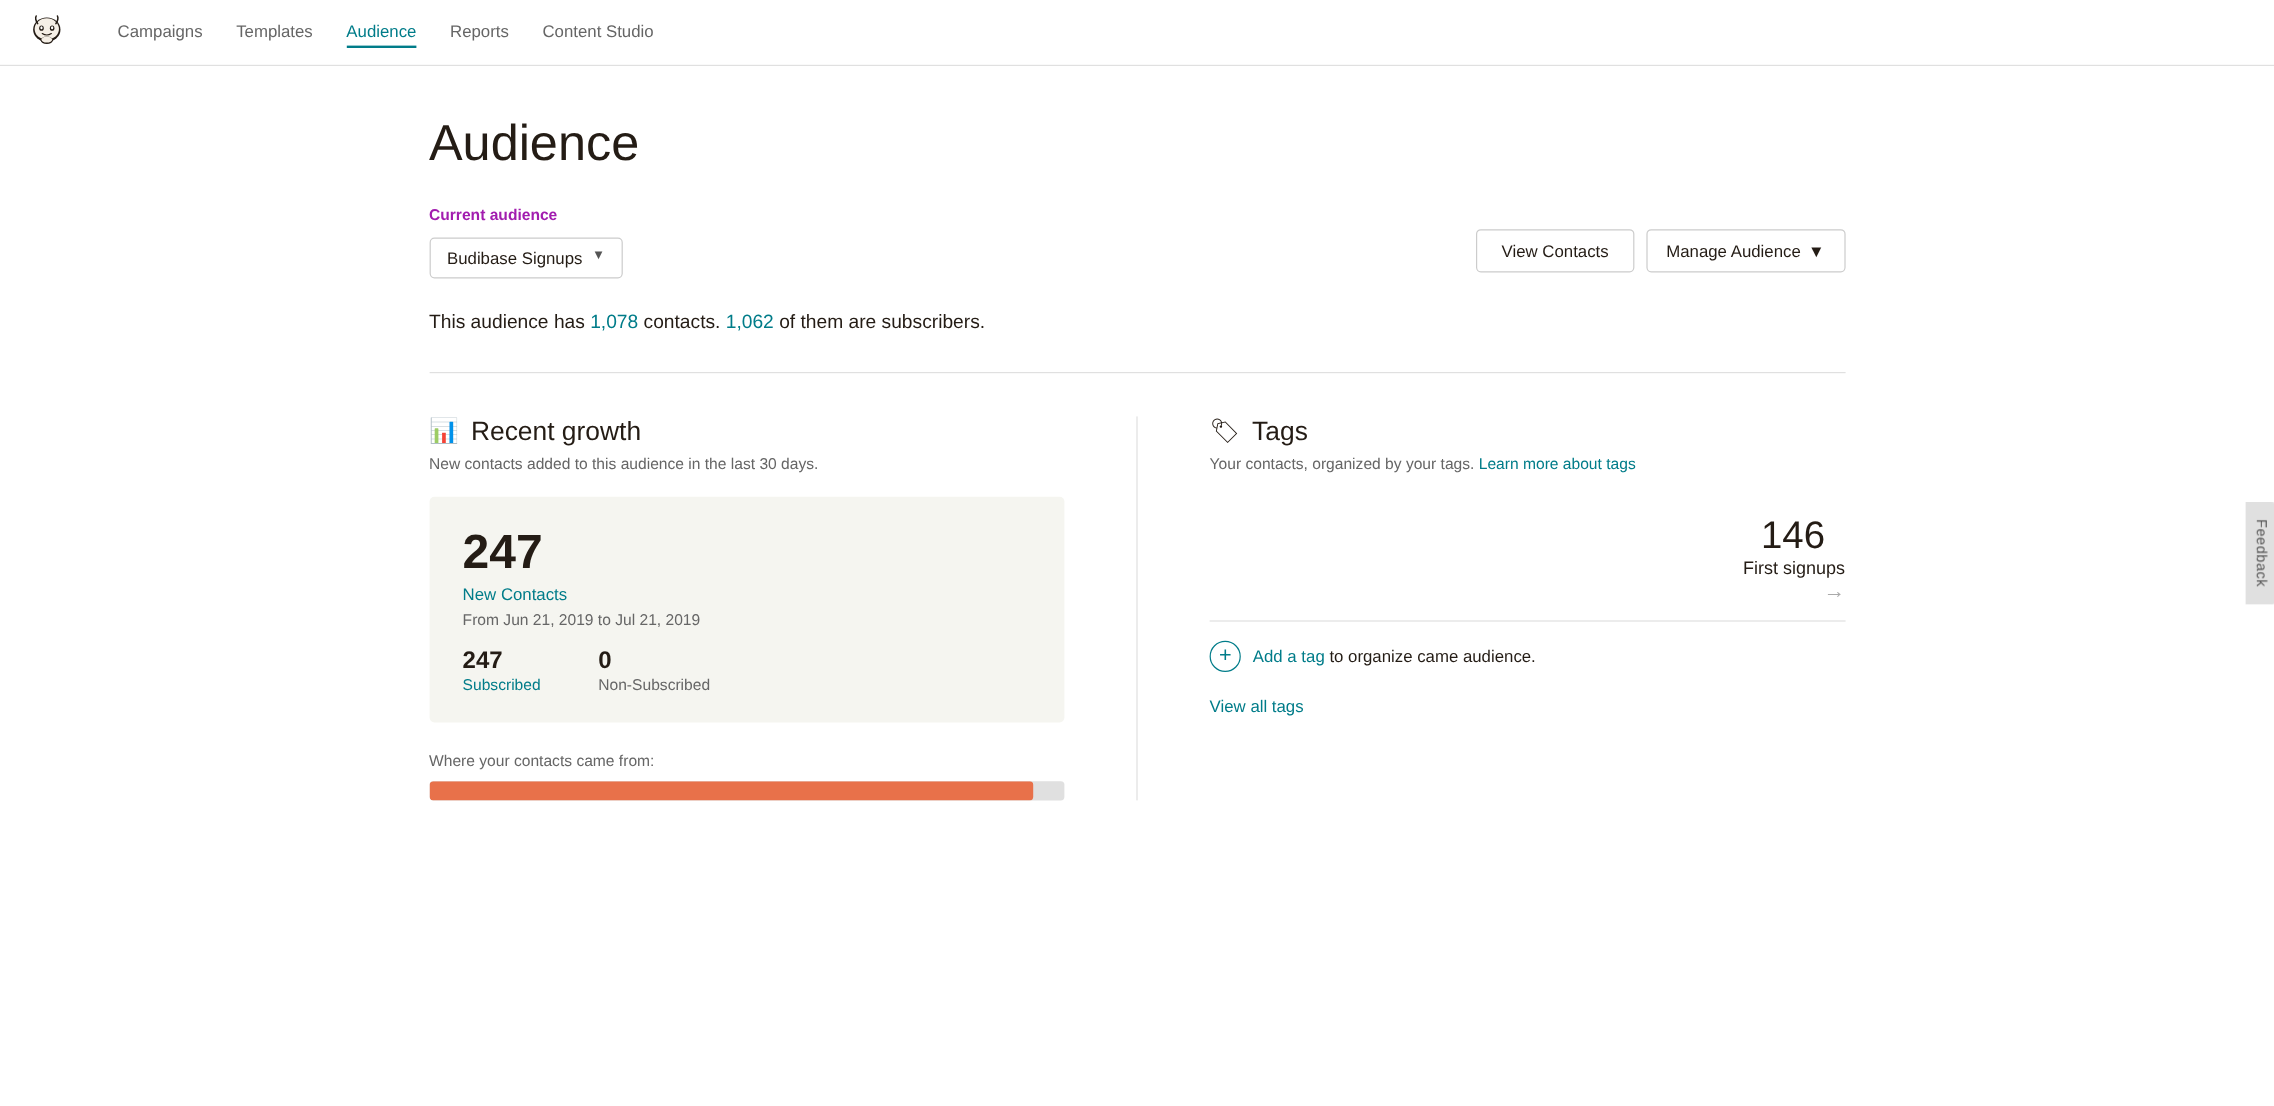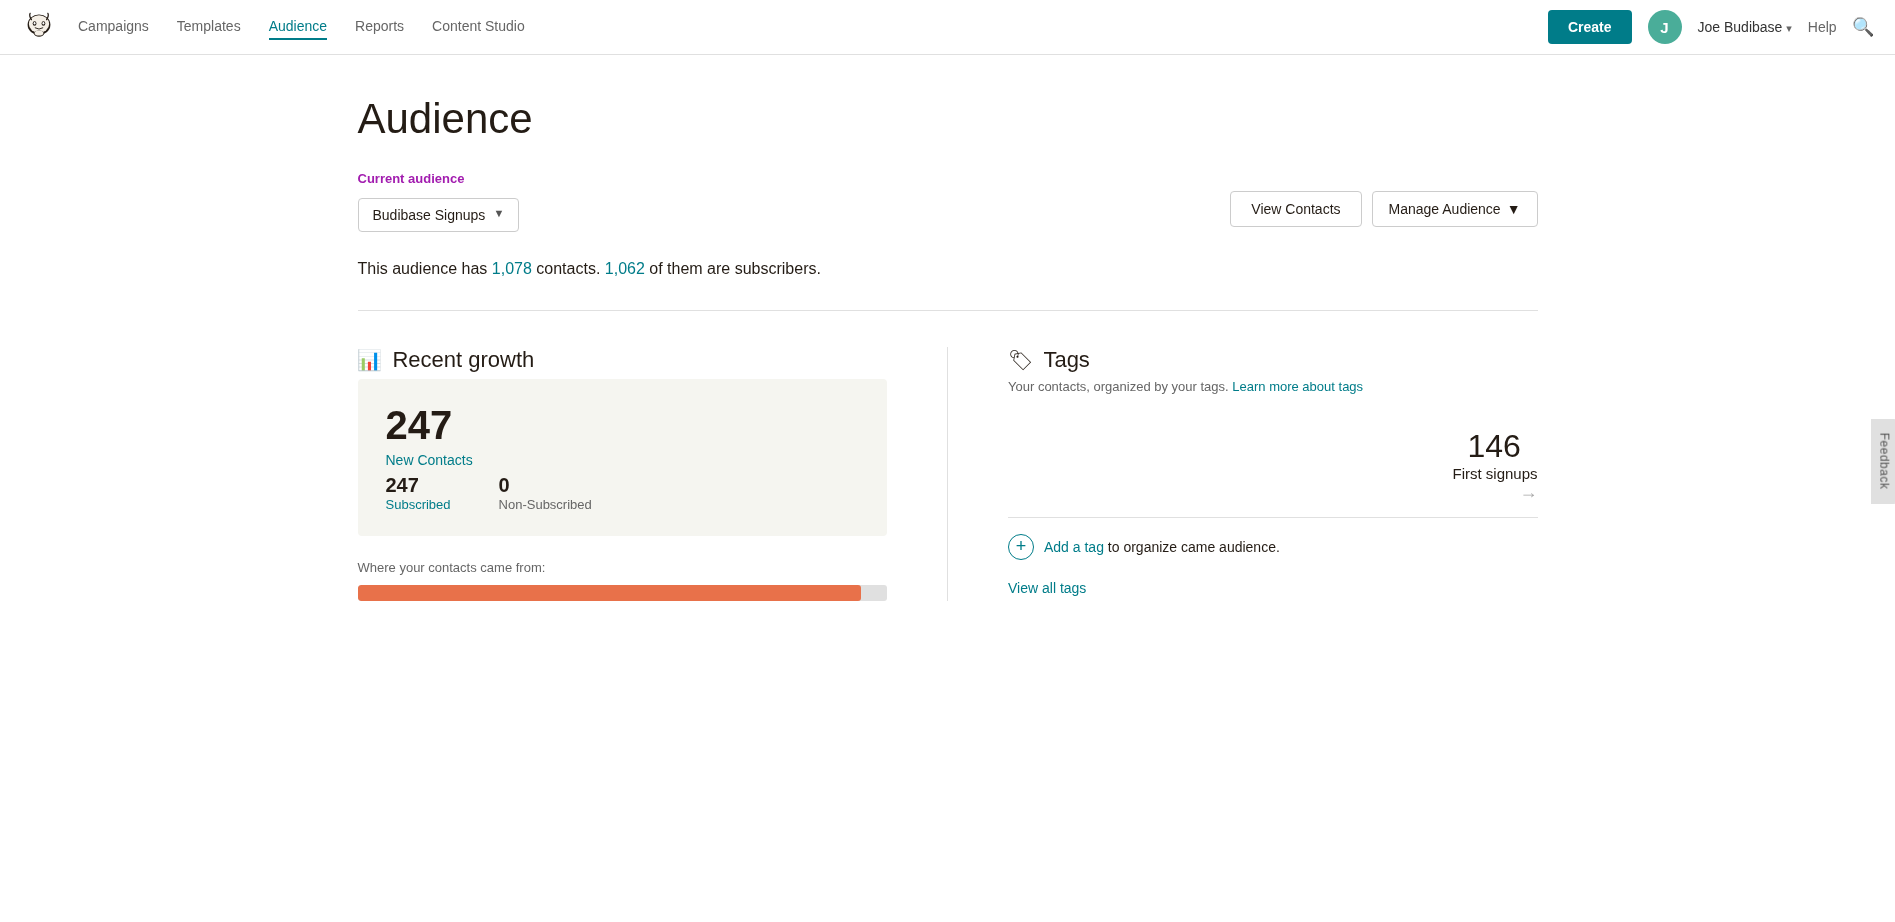--- a/index.html
+++ b/index.html
@@ -1,21 +1,21 @@
 <!DOCTYPE html>
 <html><head>
   <meta charset="utf-8">
   <style>
     * { box-sizing: border-box; margin: 0; padding: 0; }
     body { font-family: -apple-system, BlinkMacSystemFont, 'Helvetica Neue', Arial, sans-serif; background: #fff; color: #241c15; font-size: 14px; }
 
     
     .navbar {
       display: flex; align-items: center; height: 55px;
-      border-bottom: 1px solid #e0e0e0; padding: 0 20px; gap: 20px;
+      border-bottom: 1px solid #e0e0e0; padding: 0 20px; gap: 40px;
       background: #fff;
     }
     .navbar-logo { width: 38px; height: 38px; flex-shrink: 0; }
     .nav-links { display: flex; gap: 28px; flex: 1; }
     .nav-link {
       font-size: 14px; color: #666; text-decoration: none; cursor: pointer;
       padding: 4px 0;
     }
     .nav-link.active { color: #007c89; border-bottom: 2px solid #007c89; font-weight: 500; }
     .nav-right { display: flex; align-items: center; gap: 16px; margin-left: auto; }
@@ -149,30 +149,20 @@
   </div>
 
   <div class="nav-links">
     <a class="nav-link">Campaigns</a>
     <a class="nav-link">Templates</a>
     <a class="nav-link active">Audience</a>
     <a class="nav-link">Reports</a>
     <a class="nav-link">Content Studio</a>
   </div>
 
-  <div class="nav-right">
-    <button class="create-btn">Create</button>
-    <div class="avatar">J</div>
-    <span class="user-name">
-      <span>Joe Budibase</span>
-      <span class="user-name-arrow"> ▾</span>
-    </span>
-    <span class="help-link">Help</span>
-    <span class="search-icon">🔍</span>
-  </div>
 </nav>
 
 <main class="main">
 
   <h1 class="page-title">Audience</h1>
 
   <div class="audience-selector-row">
     <div class="audience-selector-left">
       <div class="current-audience-label">Current audience</div>
       <div class="audience-dropdown">
@@ -195,24 +185,26 @@
 
   <hr class="divider">
 
   <div class="two-col">
 
     <div class="col-left">
       <div class="section-header">
         <span class="section-icon">📊</span>
         <span class="section-title">Recent growth</span>
       </div>
+      <p class="section-subtitle">New contacts added to this audience in the last 30 days.</p>
 
       <div class="growth-card">
         <div class="growth-number">247</div>
         <div class="new-contacts-link">New Contacts</div>
+        <div class="growth-date">From Jun 21, 2019 to Jul 21, 2019</div>
         <div class="growth-stats">
           <div>
             <div class="stat-number">247</div>
             <div class="stat-label-subscribed">Subscribed</div>
           </div>
           <div>
             <div class="stat-number">0</div>
             <div class="stat-label-nonsubscribed">Non-Subscribed</div>
           </div>
         </div>

